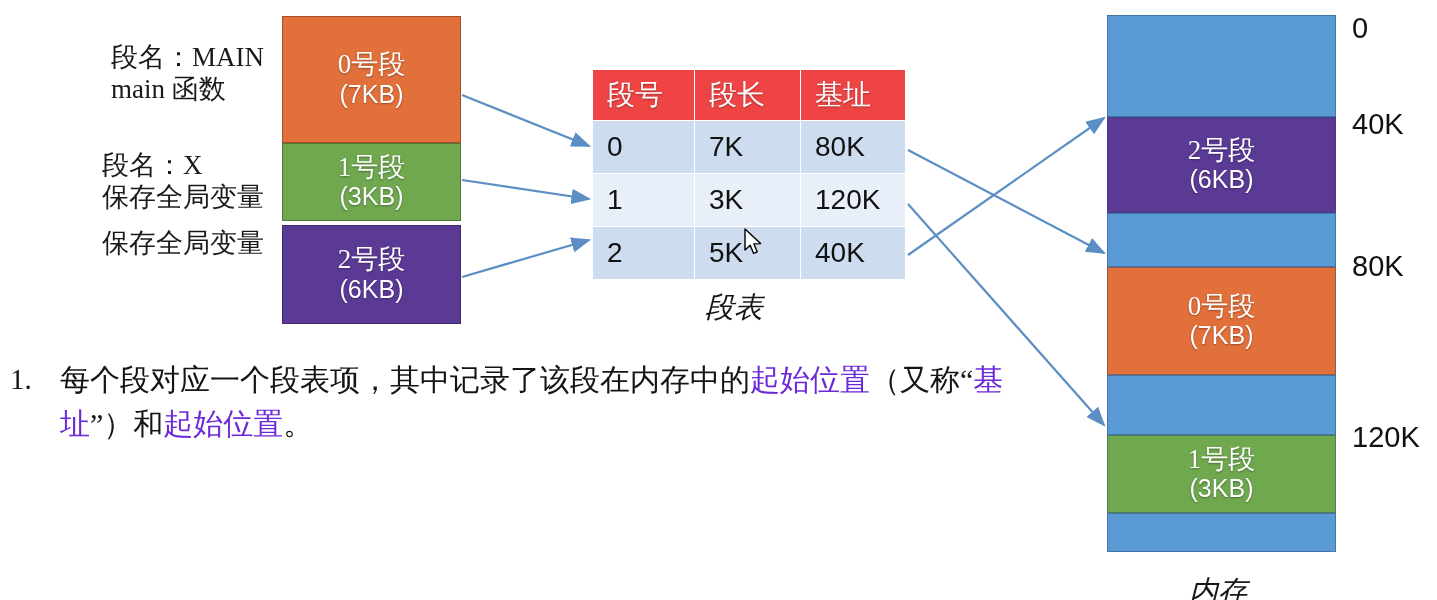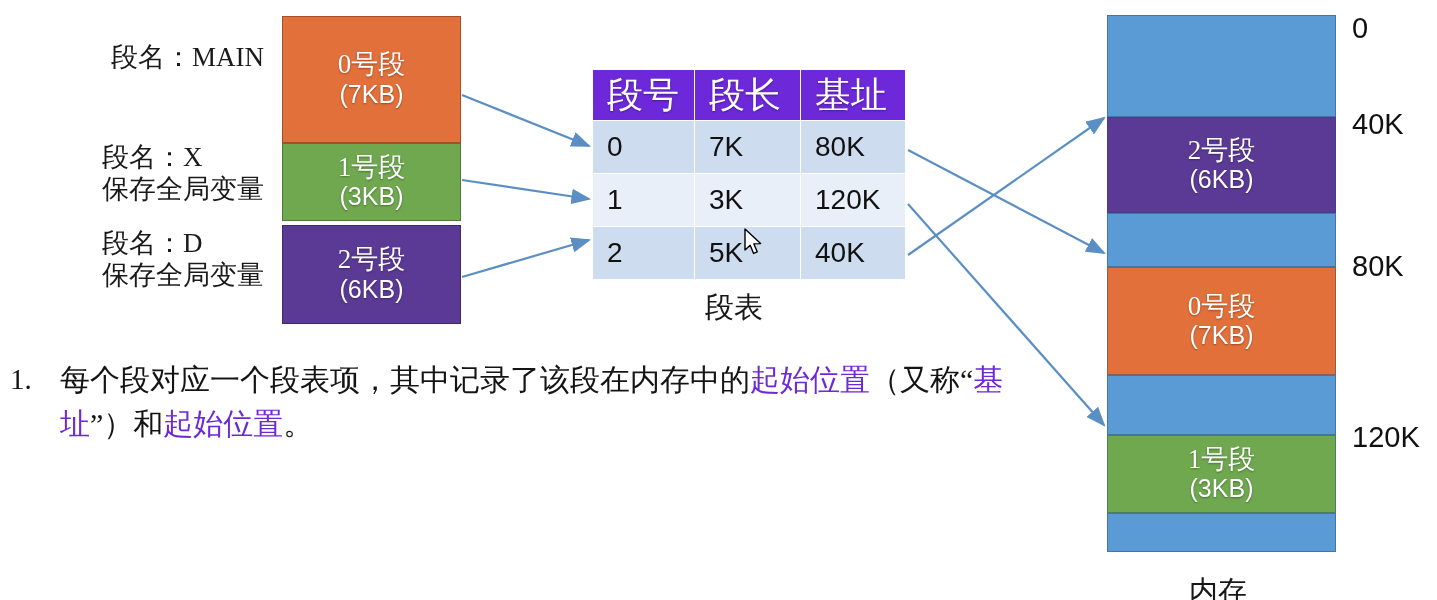--- a/index.html
+++ b/index.html
@@ -64,23 +64,23 @@
   
   #seg-table {
     position: absolute;
     left: 592px;
     top: 69px;
     width: 313px;
     border-collapse: collapse;
     table-layout: fixed;
   }
   #seg-table th {
-    background: #6d28d9;
+    background: #ef4444;
     color: #ffffff;
-    font-size: 36px;
+    font-size: 28px;
     font-weight: normal;
     font-family: "Liberation Serif","DejaVu Serif",serif;
     height: 50px;
     padding: 0 0 0 14px;
     text-align: left;
     border: 1px solid #ffffff;
     text-shadow: 0 1px 2px rgba(0,0,0,0.32);
   }
   #seg-table td {
     font-size: 28px;
@@ -96,20 +96,21 @@
   #seg-table col.c0 { width: 102px; }
   #seg-table col.c1 { width: 106px; }
   #seg-table col.c2 { width: 105px; }
 
   .caption {
     position: absolute;
     font-size: 29px;
     color: #171717;
     font-family: "Liberation Serif","DejaVu Serif",serif;
     white-space: nowrap;
+    font-style: italic;
   }
 
   
   #memory-column {
     position: absolute;
     left: 1107px;
     top: 15px;
     width: 229px;
     height: 537px;
   }
@@ -165,29 +166,29 @@
   
   #cursor { position: absolute; left: 744px; top: 228px; }
 </style>
 </head>
 <body>
 
 <div id="stage">
 
   <div class="seg-label" style="right:1173px; top:42px;">
     <span class="l1">段名：MAIN</span>
-  </div>
-
-  <div class="seg-label" style="right:1173px; top:142px;">
+    <span class="l2">main 函数</span>
+  </div>
+
+  <div class="seg-label" style="right:1173px; top:150px;">
     <span class="l1">段名：X</span>
     <span class="l2">保存全局变量</span>
   </div>
 
   <div class="seg-label" style="right:1173px; top:228px;">
-    <span class="l1">段名：D</span>
     <span class="l2">保存全局变量</span>
   </div>
 
   <div id="logical-column">
     <div class="lseg" style="top:0px; height:127px; background:#E2703A;">
       <span class="name">0号段</span>
       <span class="size">(7KB)</span>
     </div>
     <div class="lseg" style="top:127px; height:78px; background:#6FA84F;">
       <span class="name">1号段</span>

